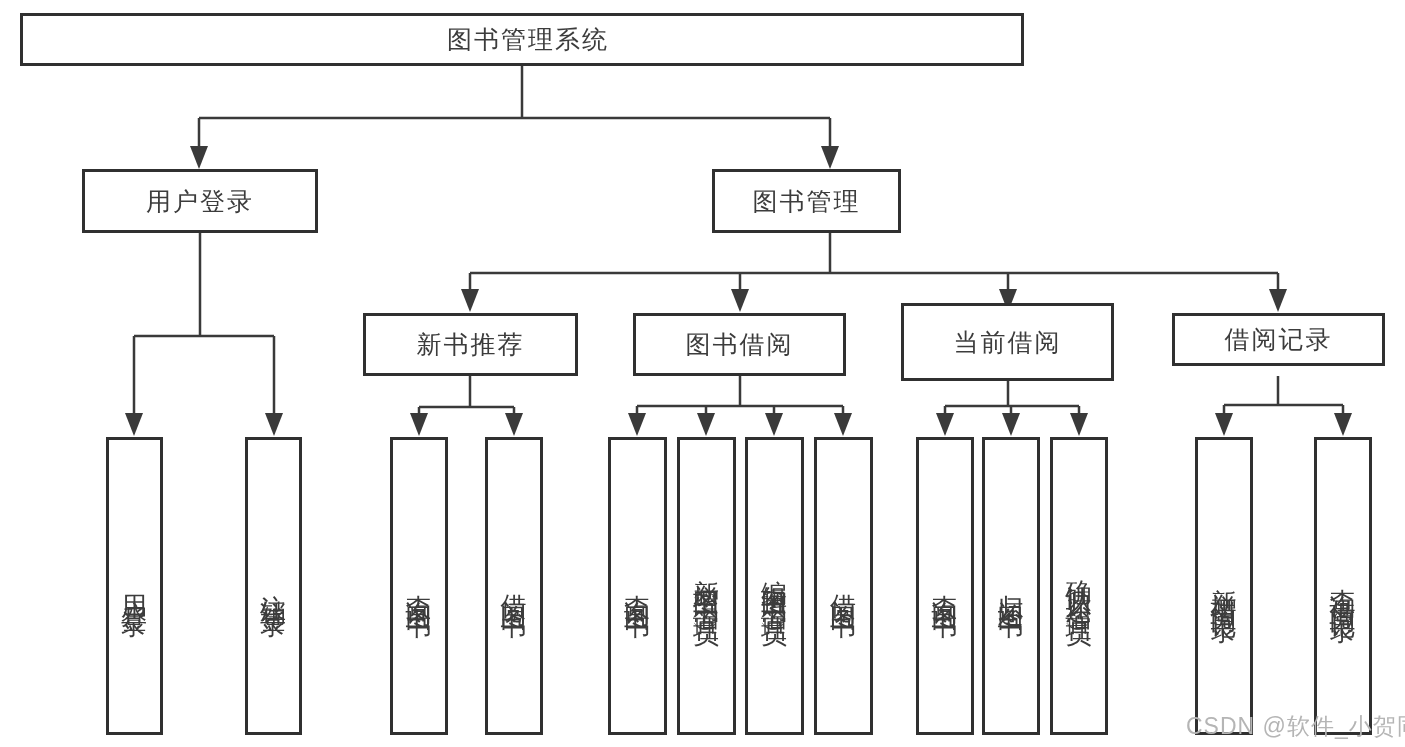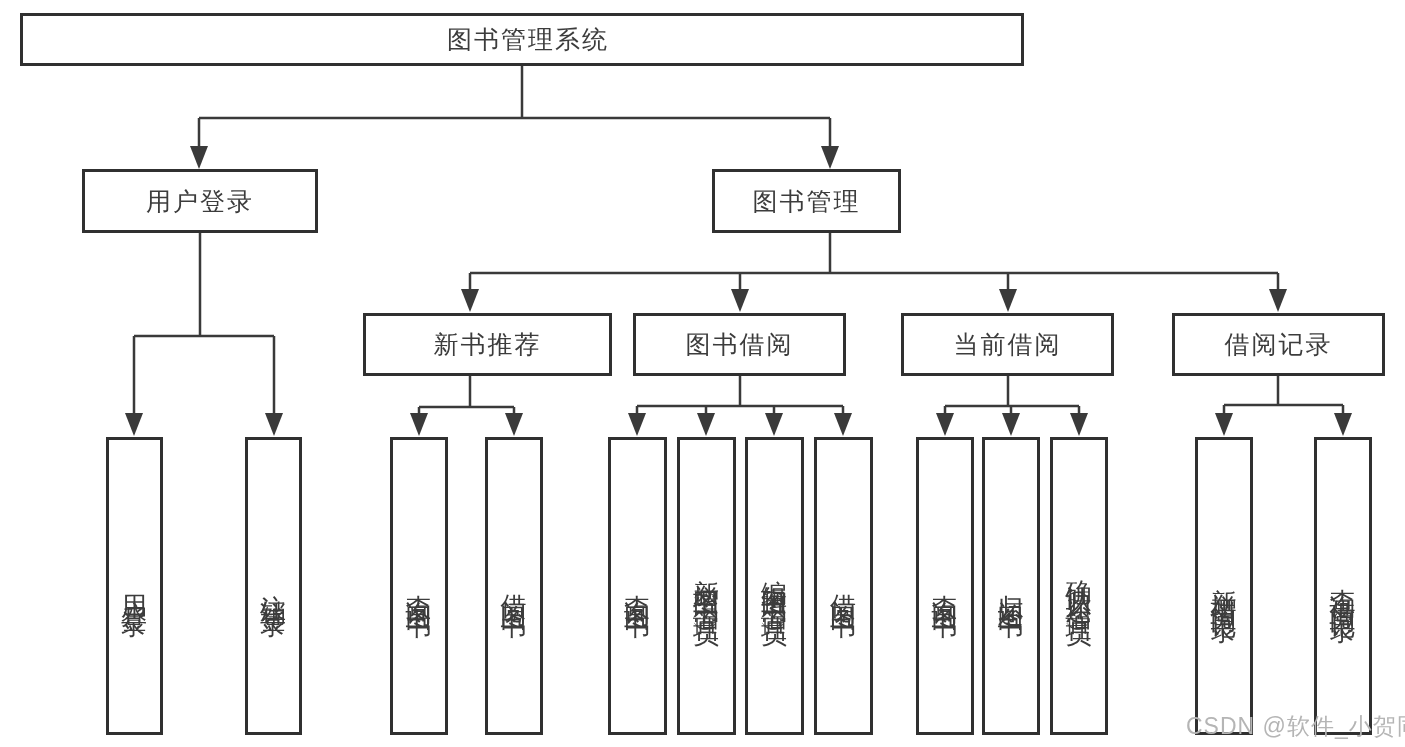--- a/index.html
+++ b/index.html
@@ -95,30 +95,30 @@
     <span>图书管理系统</span>
   </div>
 
   <div class="box" style="left:82px;top:169px;width:236px;height:64px;">
     <span>用户登录</span>
   </div>
   <div class="box" style="left:712px;top:169px;width:189px;height:64px;">
     <span>图书管理</span>
   </div>
 
-  <div class="box" style="left:363px;top:313px;width:249px;height:63px;">
+  <div class="box" style="left:363px;top:313px;width:215px;height:63px;">
     <span>新书推荐</span>
   </div>
   <div class="box" style="left:633px;top:313px;width:213px;height:63px;text-align:center;">
     <span>图书借阅</span>
   </div>
-  <div class="box" style="left:901px;top:313px;width:213px;height:63px;">
+  <div class="box" style="left:901px;top:303px;width:213px;height:78px;">
     <span>当前借阅</span>
   </div>
-  <div class="box" style="left:1172px;top:313px;width:213px;height:63px;">
+  <div class="box" style="left:1172px;top:313px;width:213px;height:53px;">
     <span>借阅记录</span>
   </div>
 
   <div class="box leaf" style="left:106px;top:437px;width:57px;height:298px;">
     <span>用户登录</span>
   </div>
   <div class="box leaf" style="left:245px;top:437px;width:57px;height:298px;">
     <span>注销登录</span>
   </div>
 

